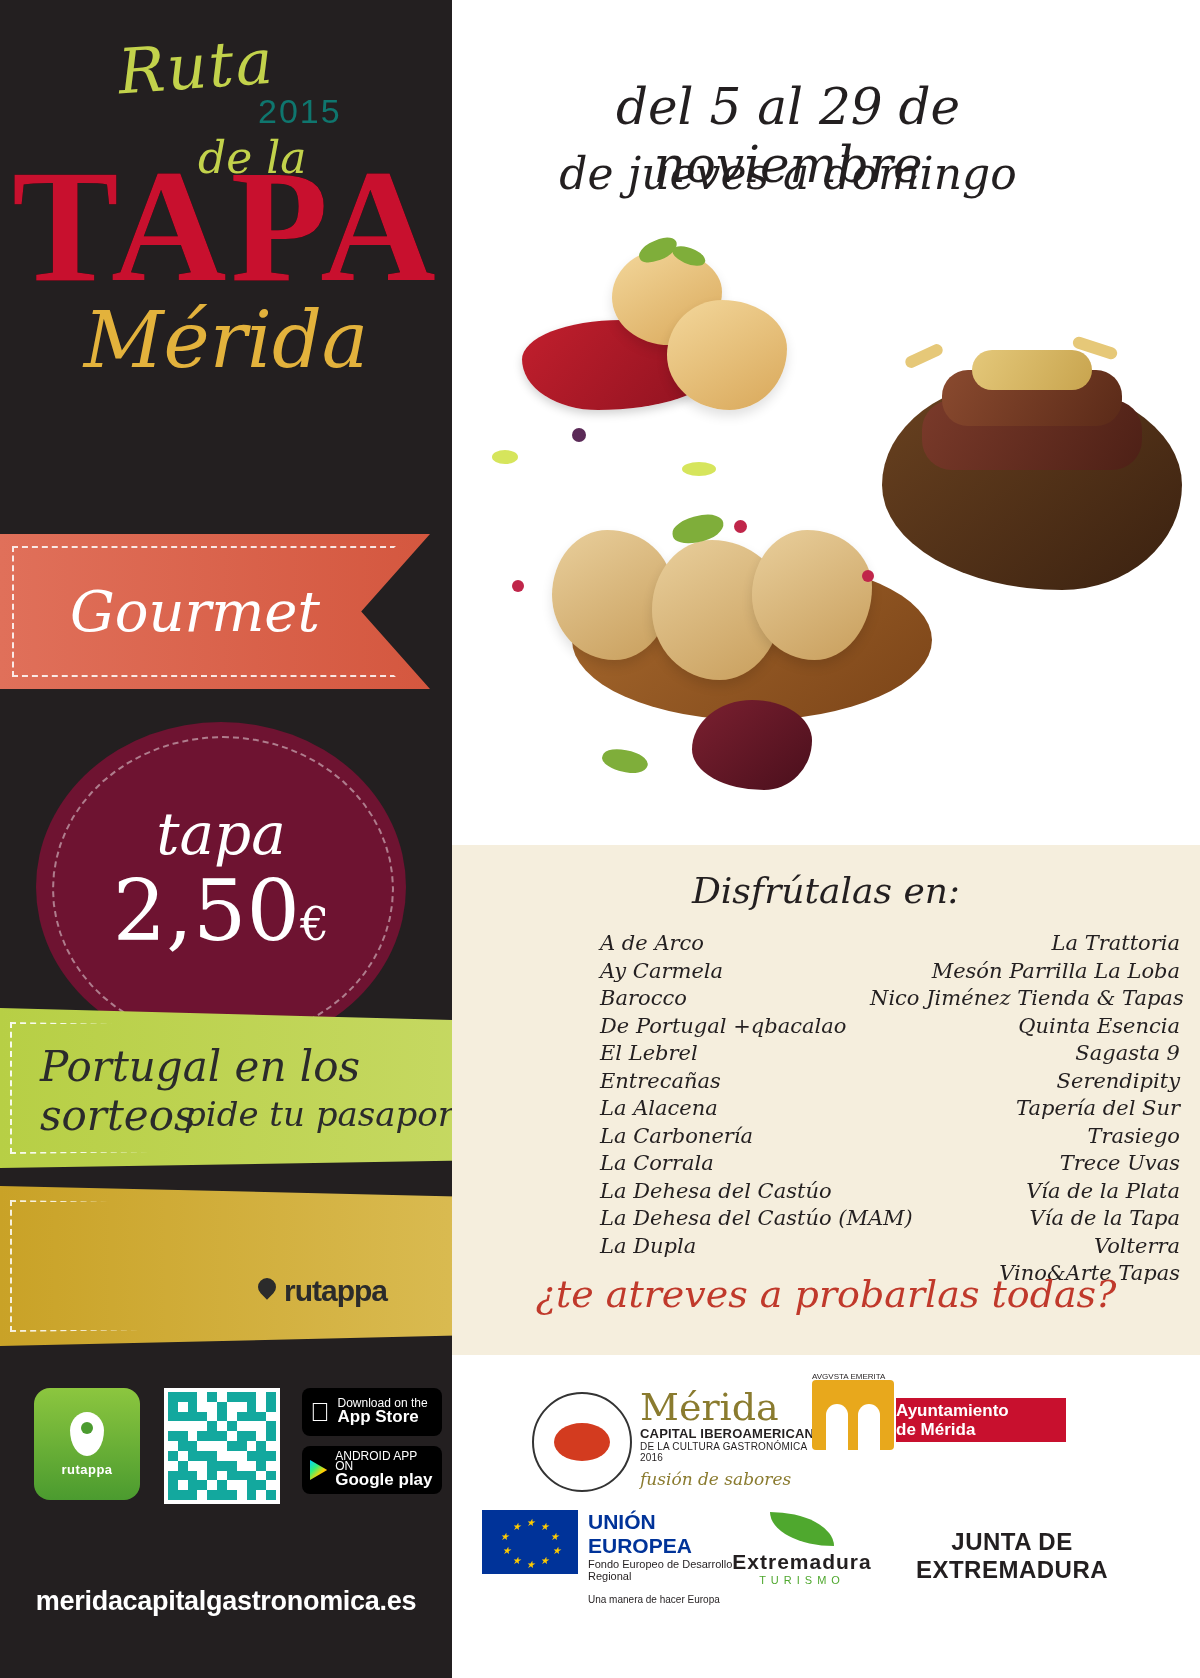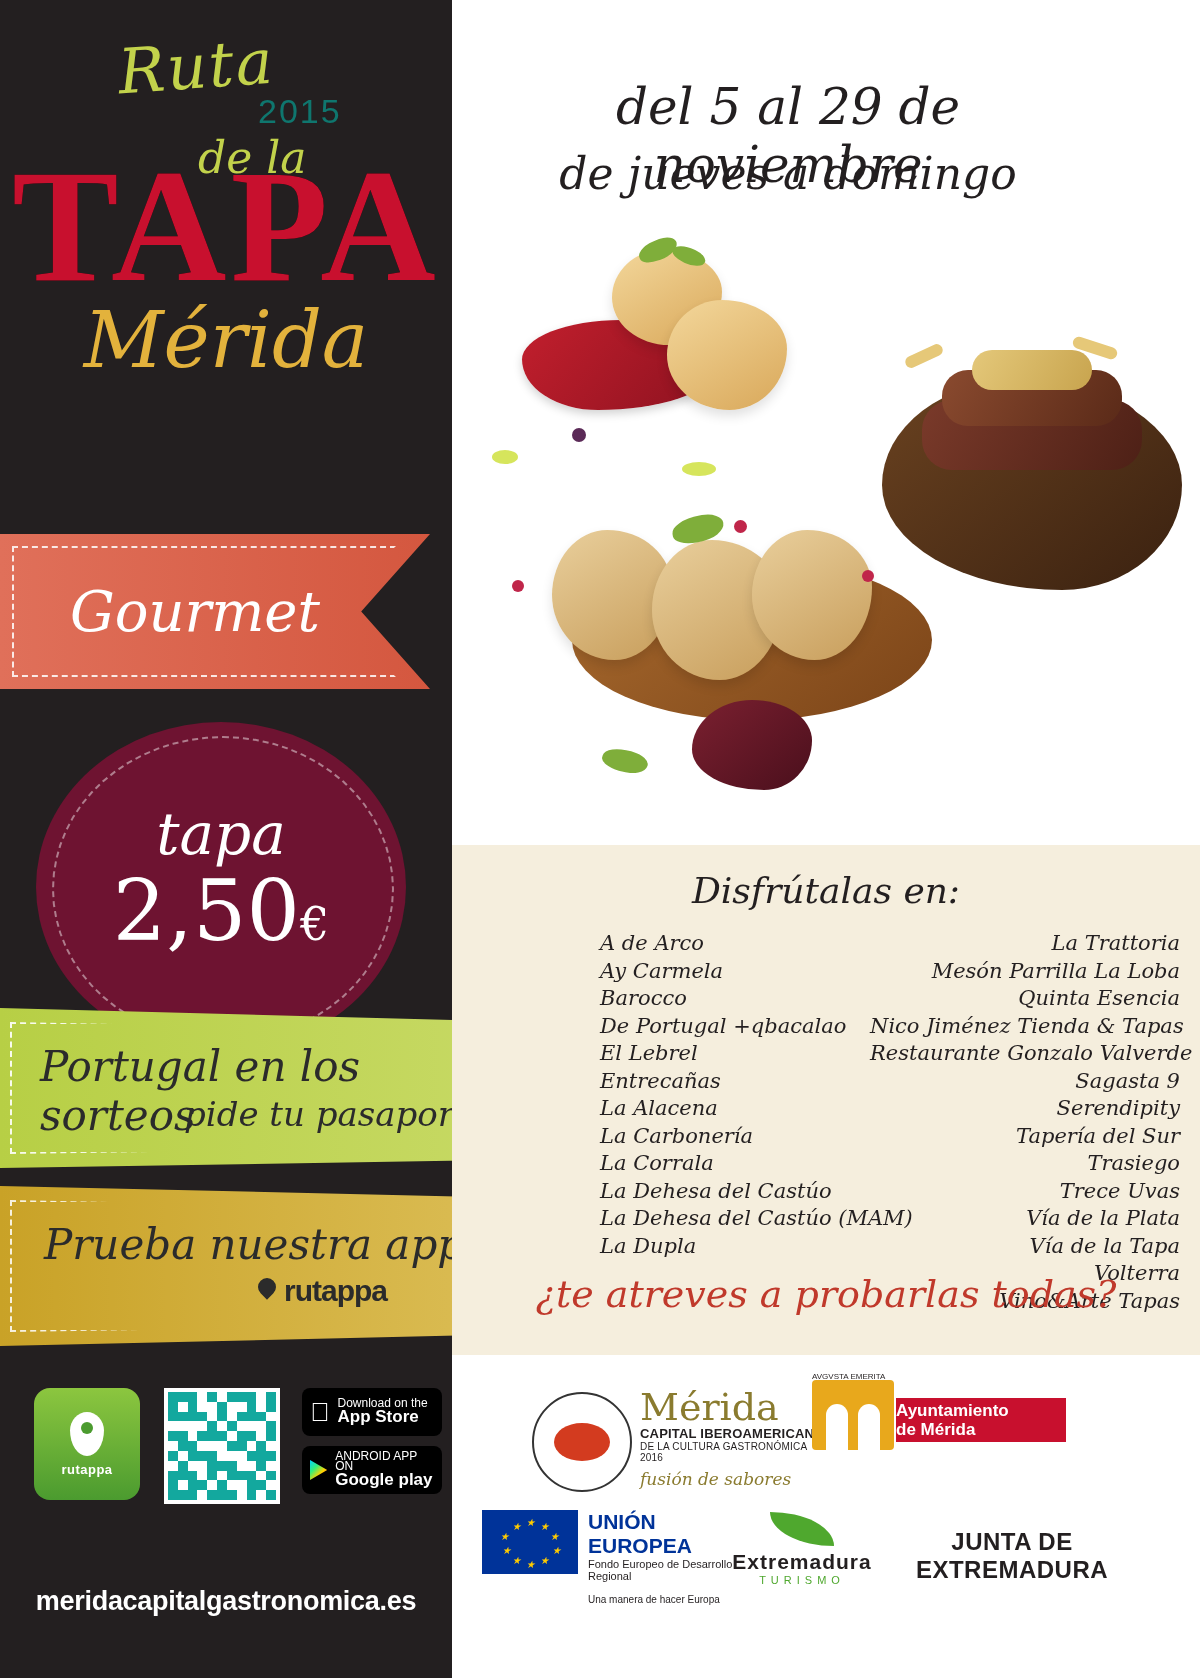--- a/index.html
+++ b/index.html
@@ -303,21 +303,20 @@
   </div>
 
   <div class="green-ribbon">
     <div class="dash"></div>
     <div class="gr-t1">Portugal en los sorteos</div>
     <div class="gr-t2">pide tu pasaporte</div>
   </div>
 
   <div class="gold-ribbon">
     <div class="dash"></div>
-    <div class="gd-t1">Prueba nuestra app</div>
     <div class="gd-app">
       <span class="pin"></span>
       <span class="gd-app-text">rutappa</span>
     </div>
   </div>
 
   <div class="badges">
     <div class="badge-rutappa">
       <span class="pin2"></span>
       <span class="lbl">rutappa</span>
@@ -519,23 +518,22 @@
         <li>La Corrala</li>
         <li>La Dehesa del Castúo</li>
         <li>La Dehesa del Castúo (MAM)</li>
         <li>La Dupla</li>
       </ul>
     </div>
     <div class="col-right">
       <ul>
         <li>La Trattoria</li>
         <li>Mesón Parrilla La Loba</li>
+        <li>Nico Jiménez Tienda &amp; Tapas</li>
         <li>Quinta Esencia</li>
-        <li>Nico Jiménez Tienda &amp; Tapas</li>
-        <li>Restaurante Gonzalo Valverde</li>
         <li>Sagasta 9</li>
         <li>Serendipity</li>
         <li>Tapería del Sur</li>
         <li>Trasiego</li>
         <li>Trece Uvas</li>
         <li>Vía de la Plata</li>
         <li>Vía de la Tapa</li>
         <li>Volterra</li>
         <li>Vino&amp;Arte Tapas</li>
       </ul>

